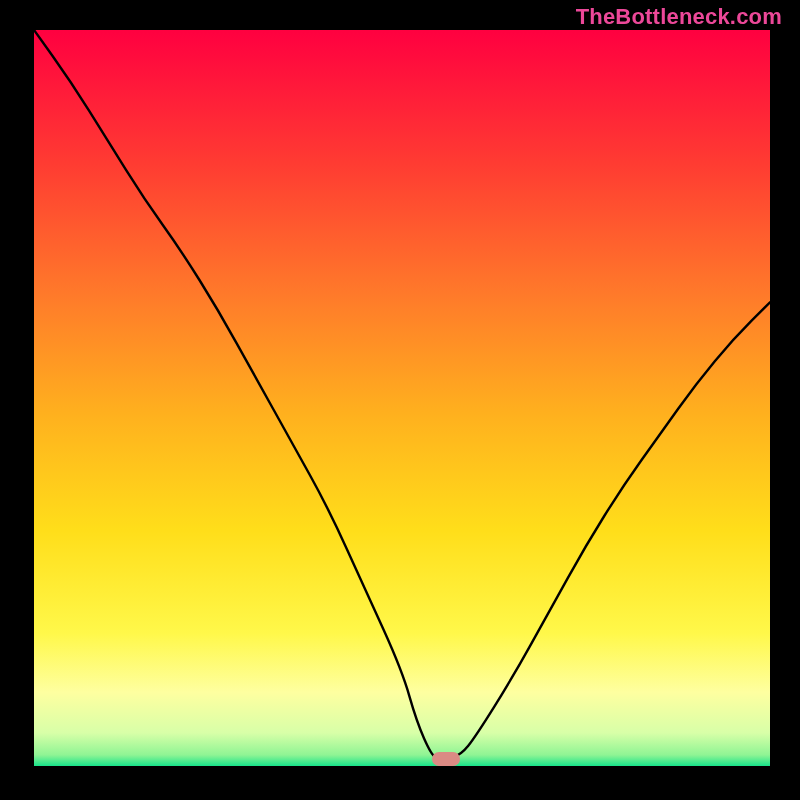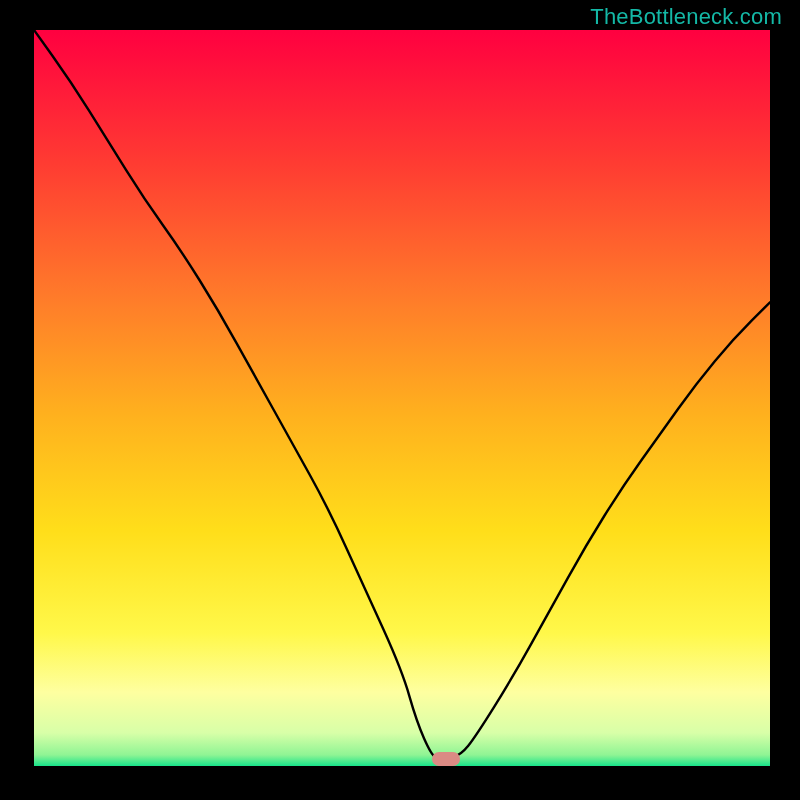--- a/index.html
+++ b/index.html
@@ -9,22 +9,22 @@
     width: 800px;
     height: 800px;
     background: #000;
   }
   .watermark {
     position: absolute;
     top: 4px;
     right: 18px;
     font-family: Arial, Helvetica, sans-serif;
     font-size: 22px;
-    font-weight: 400;
-    color: #14b8a6;
+    font-weight: 700;
+    color: #ec4899;
     letter-spacing: 0.2px;
     user-select: none;
   }
   .plot {
     position: absolute;
     left: 34px;
     top: 30px;
     width: 736px;
     height: 736px;
   }

